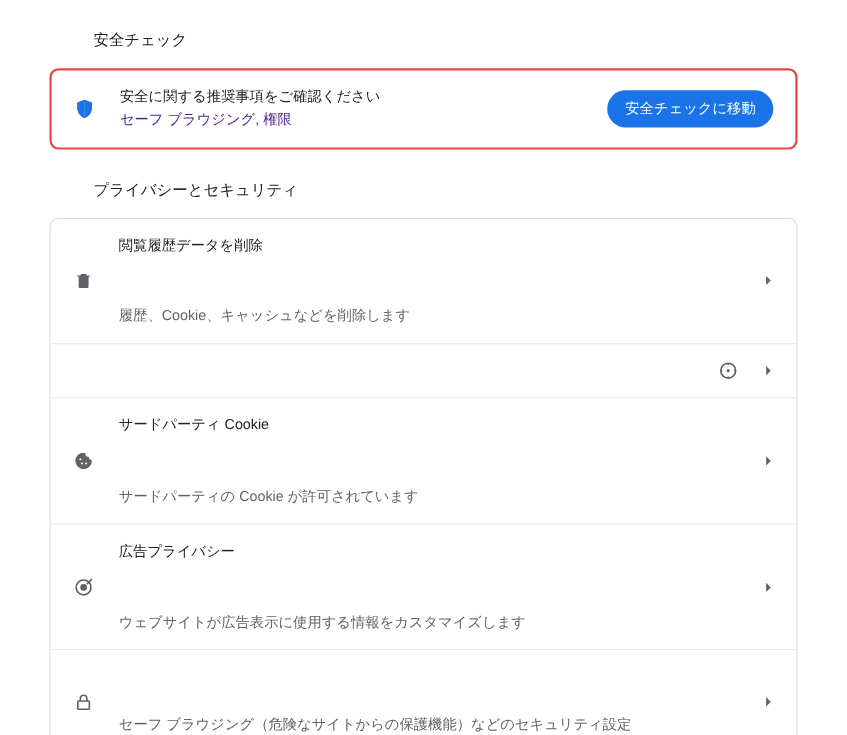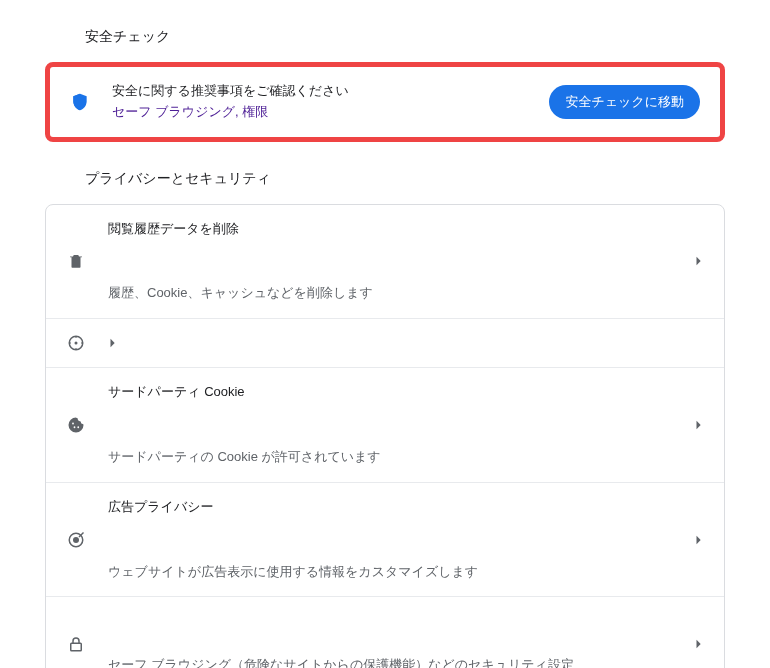--- a/index.html
+++ b/index.html
@@ -17,21 +17,21 @@
     }
     .section-title {
       font-size: 14px;
       font-weight: 500;
       color: #202124;
       margin-bottom: 16px;
       margin-top: 8px;
       margin-left: 40px;
     }
     .card {
-      border: 5px solid #ef4444;
+      border: 2px solid #ef4444;
       border-radius: 8px;
       overflow: hidden;
       margin-bottom: 28px;
       background: #fff;
     }
     .safety-row {
       display: flex;
       align-items: center;
       padding: 14px 20px;
       gap: 22px;
@@ -74,20 +74,21 @@
       overflow: hidden;
       background: #fff;
     }
     .list-row {
       display: flex;
       align-items: center;
       padding: 14px 20px;
       gap: 22px;
       border-top: 1px solid #e8eaed;
       cursor: pointer;
+      justify-content: flex-end;
     }
     .list-row:first-child {
       border-top: none;
     }
     .list-row.hovered {
       background: #bef264;
       padding-left: 40px;
     }
     .row-icon {
       flex-shrink: 0;

